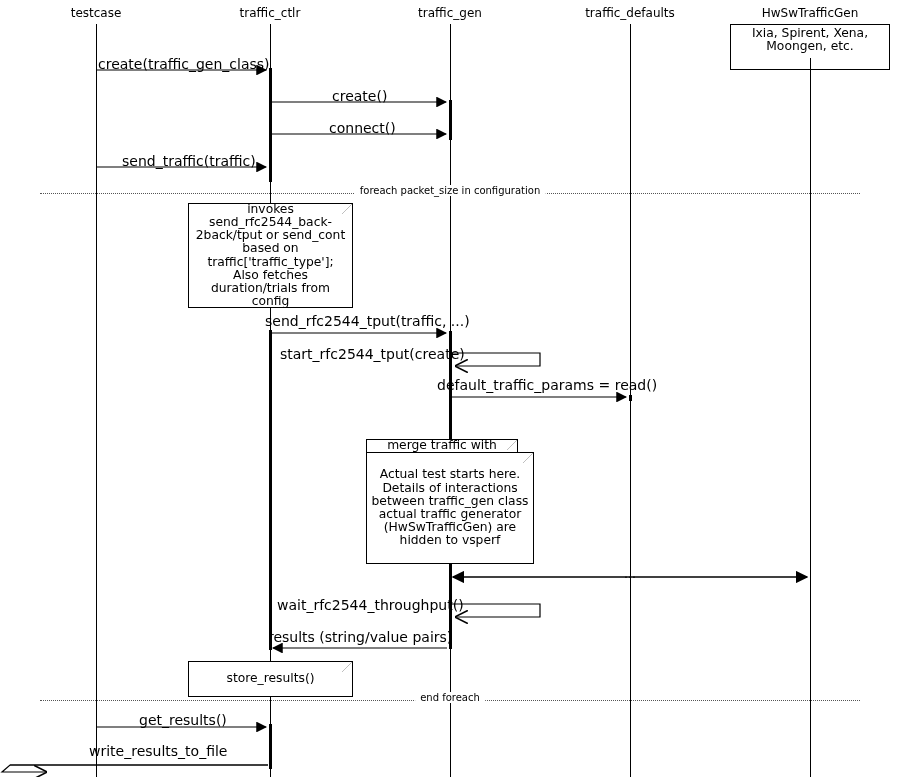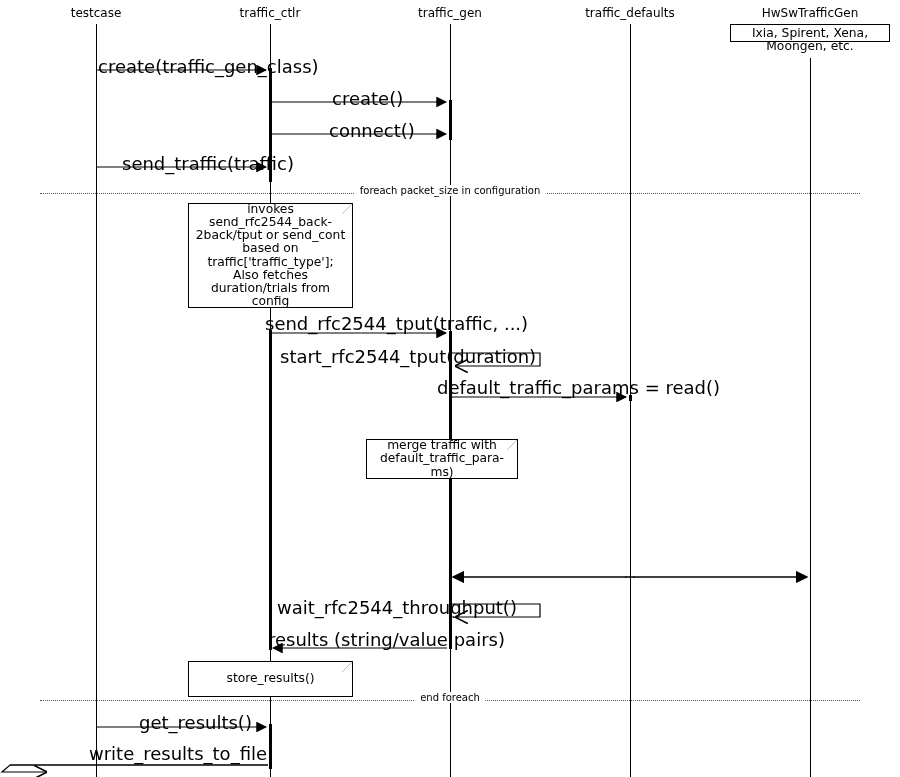--- a/index.html
+++ b/index.html
@@ -32,21 +32,21 @@
     width: 1px;
     background: #000;
   }
   .activation {
     position: absolute;
     width: 3px;
     background: #000;
   }
   .msg-label {
     position: absolute;
-    font-size: 18px;
+    font-size: 14px;
     white-space: nowrap;
     color: #000;
   }
   .note {
     position: absolute;
     background: #ffffff;
     border: 1px solid #000;
     font-size: 12.3px;
     line-height: 13.2px;
     text-align: center;
@@ -116,21 +116,21 @@
 <body>
 
 <div id="diagram">
 
   <div class="lifeline-label" style="left:96px; top:6px;">testcase</div>
   <div class="lifeline-label" style="left:270px; top:6px;">traffic_ctlr</div>
   <div class="lifeline-label" style="left:450px; top:6px;">traffic_gen</div>
   <div class="lifeline-label" style="left:630px; top:6px;">traffic_defaults</div>
   <div class="lifeline-label" style="left:810px; top:6px;">HwSwTrafficGen</div>
 
-  <div class="actor-box" style="left:730px; top:24px; width:160px; height:18px;">Ixia, Spirent, Xena, Moongen, etc.</div>
+  <div class="actor-box" style="left:730px; top:24px; width:160px; height:46px;">Ixia, Spirent, Xena, Moongen, etc.</div>
 
   <div class="lifeline" style="left:96px; top:24px; height:753px;"></div>
   <div class="lifeline" style="left:270px; top:24px; height:753px;"></div>
   <div class="lifeline" style="left:450px; top:24px; height:753px;"></div>
   <div class="lifeline" style="left:630px; top:24px; height:753px;"></div>
   <div class="lifeline" style="left:810px; top:58px; height:719px;"></div>
 
   <div class="activation" style="left:269px; top:68px; height:114px;"></div>
   <div class="activation" style="left:449px; top:100px; height:40px;"></div>
   <div class="activation" style="left:269px; top:165px; height:4px;"></div>
@@ -180,40 +180,45 @@
     <path d="M 268 765 L 10 765 L 2 772 L 46 772" fill="none" stroke="#000" stroke-width="1.2" marker-end="url(#arrowOpen)"></path>
     <line x1="268" y1="765" x2="100" y2="765" stroke="#000" stroke-width="1.2"></line>
     <path d="M 100 765 L 10 765" stroke="#000" stroke-width="1.2" fill="none"></path>
   </svg>
 
   <div class="msg-label" style="left:98px; top:56px;">create(traffic_gen_class)</div>
   <div class="msg-label" style="left:332px; top:88px;">create()</div>
   <div class="msg-label" style="left:329px; top:120px;">connect()</div>
   <div class="msg-label" style="left:122px; top:153px;">send_traffic(traffic)</div>
   <div class="msg-label" style="left:265px; top:313px;">send_rfc2544_tput(traffic, ...)</div>
-  <div class="msg-label" style="left:280px; top:346px;">start_rfc2544_tput(duration)</div>
+  <div class="msg-label" style="left:280px; top:346px;">start_rfc2544_tput(create)</div>
   <div class="msg-label" style="left:437px; top:377px;">default_traffic_params = read()</div>
   <div class="msg-label" style="left:277px; top:597px;">wait_rfc2544_throughput()</div>
   <div class="msg-label" style="left:268px; top:629px;">results (string/value pairs)</div>
   <div class="msg-label" style="left:139px; top:712px;">get_results()</div>
   <div class="msg-label" style="left:89px; top:743px;">write_results_to_file</div>
   <div class="ellipsis-dots" style="left:630px; top:566px;">...</div>
 
   <div class="note" style="left:188px; top:203px; width:165px; height:105px; display:flex; align-items:center; justify-content:center;">
     <span class="fold"></span>
     <span class="fold-inner"></span>
     <span>invokes send_rfc2544_back-2back/tput or send_cont based on traffic['traffic_type']; Also fetches duration/trials from config</span>
   </div>
 
   <div class="note" style="left:366px; top:408px; width:152px; height:40px; display:flex; align-items:center; justify-content:center;margin-top:31px;">
     <span class="fold"></span>
     <span class="fold-inner"></span>
     <span>merge traffic with default_traffic_para-ms)</span>
   </div>
 
+  <div class="note" style="left:366px; top:452px; width:168px; height:112px; display:flex; align-items:center; justify-content:center;">
+    <span class="fold"></span>
+    <span class="fold-inner"></span>
+    <span>Actual test starts here. Details of interactions between traffic_gen class actual traffic generator (HwSwTrafficGen) are hidden to vsperf</span>
+  </div>
 
   <div class="note" style="left:188px; top:661px; width:165px; height:26px; display:flex; align-items:center; justify-content:center;">
     <span class="fold"></span>
     <span class="fold-inner"></span>
     <span>store_results()</span>
   </div>
 
 </div>
 
 </body></html>

